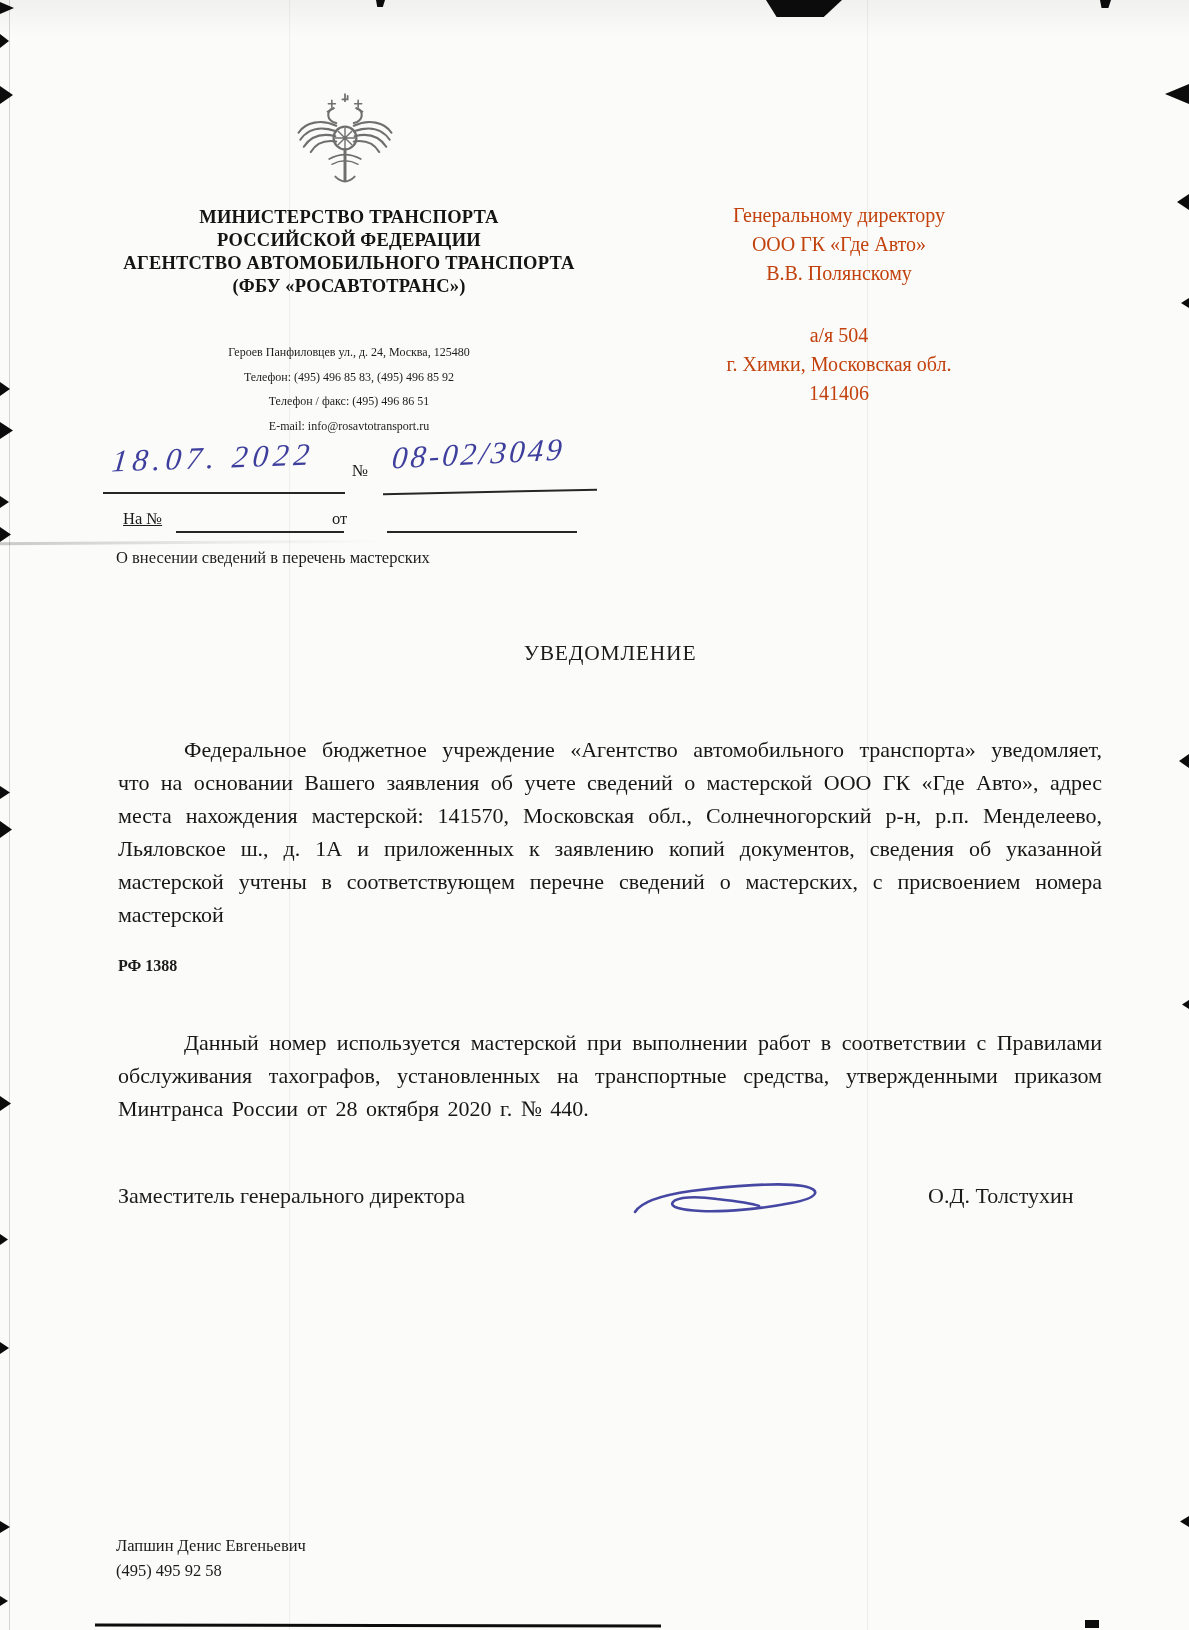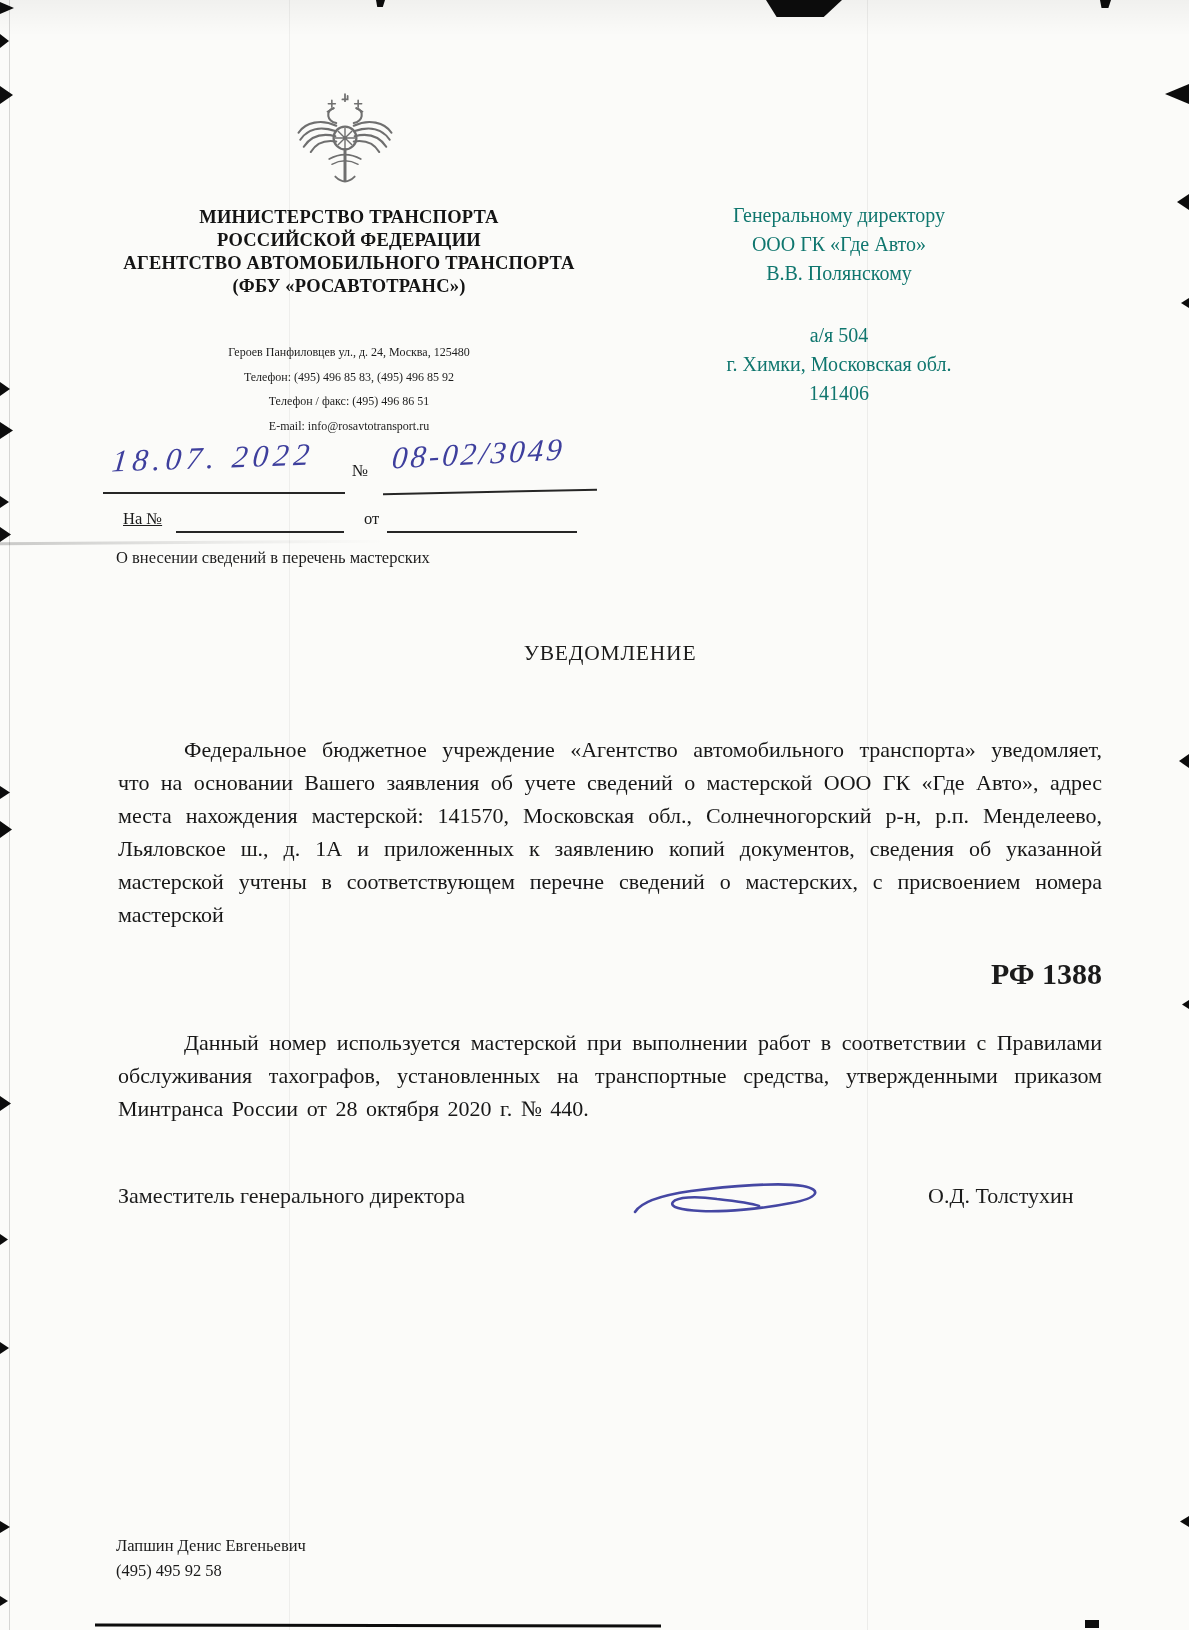--- a/index.html
+++ b/index.html
@@ -36,40 +36,40 @@
 
   
   .hand{position:absolute;font-style:italic;color:#3e3f9d;white-space:nowrap;}
   .hand-date{left:112px;top:440px;font-size:31px;letter-spacing:5px;transform:rotate(-2deg) skewX(-8deg);}
   .hand-number{left:392px;top:436px;font-size:31px;letter-spacing:3px;transform:rotate(-3deg) skewX(-8deg);}
   .uline{position:absolute;height:2px;background:#262626;}
   .uline-date{left:103px;top:492px;width:242px;}
   .uline-number{left:383px;top:491px;width:214px;transform:rotate(-1.2deg);}
   .no-sign{position:absolute;left:352px;top:461px;font-size:17px;}
   .na-label{position:absolute;left:123px;top:509px;font-size:16.5px;text-decoration:underline;}
-  .ot-label{position:absolute;left:364px;top:509px;font-size:16.5px;}
+  .ot-label{position:absolute;left:332px;top:509px;font-size:16.5px;}
   .uline-na{left:176px;top:531px;width:168px;height:1.5px;}
   .uline-ot{left:387px;top:531px;width:190px;height:1.5px;}
   .subject{position:absolute;left:116px;top:548px;font-size:16.5px;}
 
   
   .recipient{position:absolute;left:655px;top:201px;width:368px;text-align:center;
-    font-size:20px;line-height:29px;color:#0f766e;}
+    font-size:20px;line-height:29px;color:#c2410c;}
   .recipient .gap-lg{}
   .recipient .gap-md{margin-top:33px;}
 
   
   .doc-title{position:absolute;left:118px;top:641px;width:984px;text-align:center;
     font-size:21.5px;letter-spacing:0.8px;}
   .para{position:absolute;left:118px;width:984px;font-size:22px;line-height:33px;
     text-align:justify;text-indent:66px;word-spacing:5px;color:#171717;}
   .para1{top:733px;text-align-last:justify;}
   .para2{top:1026px;word-spacing:3px;}
-  .workshop-number{position:absolute;left:118px;top:957px;width:984px;text-align:right;
-    font-size:30px;font-weight:bold;}
+  .workshop-number{position:absolute;left:118px;top:957px;width:984px;text-align:left;
+    font-size:16px;font-weight:bold;}
 
   
   .sig-position{position:absolute;left:118px;top:1183px;font-size:22px;}
   .sig-name{position:absolute;left:928px;top:1183px;font-size:22px;}
   .sig-stroke{position:absolute;left:625px;top:1172px;width:220px;height:62px;}
 
   
   .contact{position:absolute;left:116px;top:1533px;font-size:16.5px;line-height:25px;}
 
   .bottom-line{position:absolute;left:95px;top:1624px;width:566px;height:3px;background:#0c0c0c;transform:rotate(0.12deg);}

